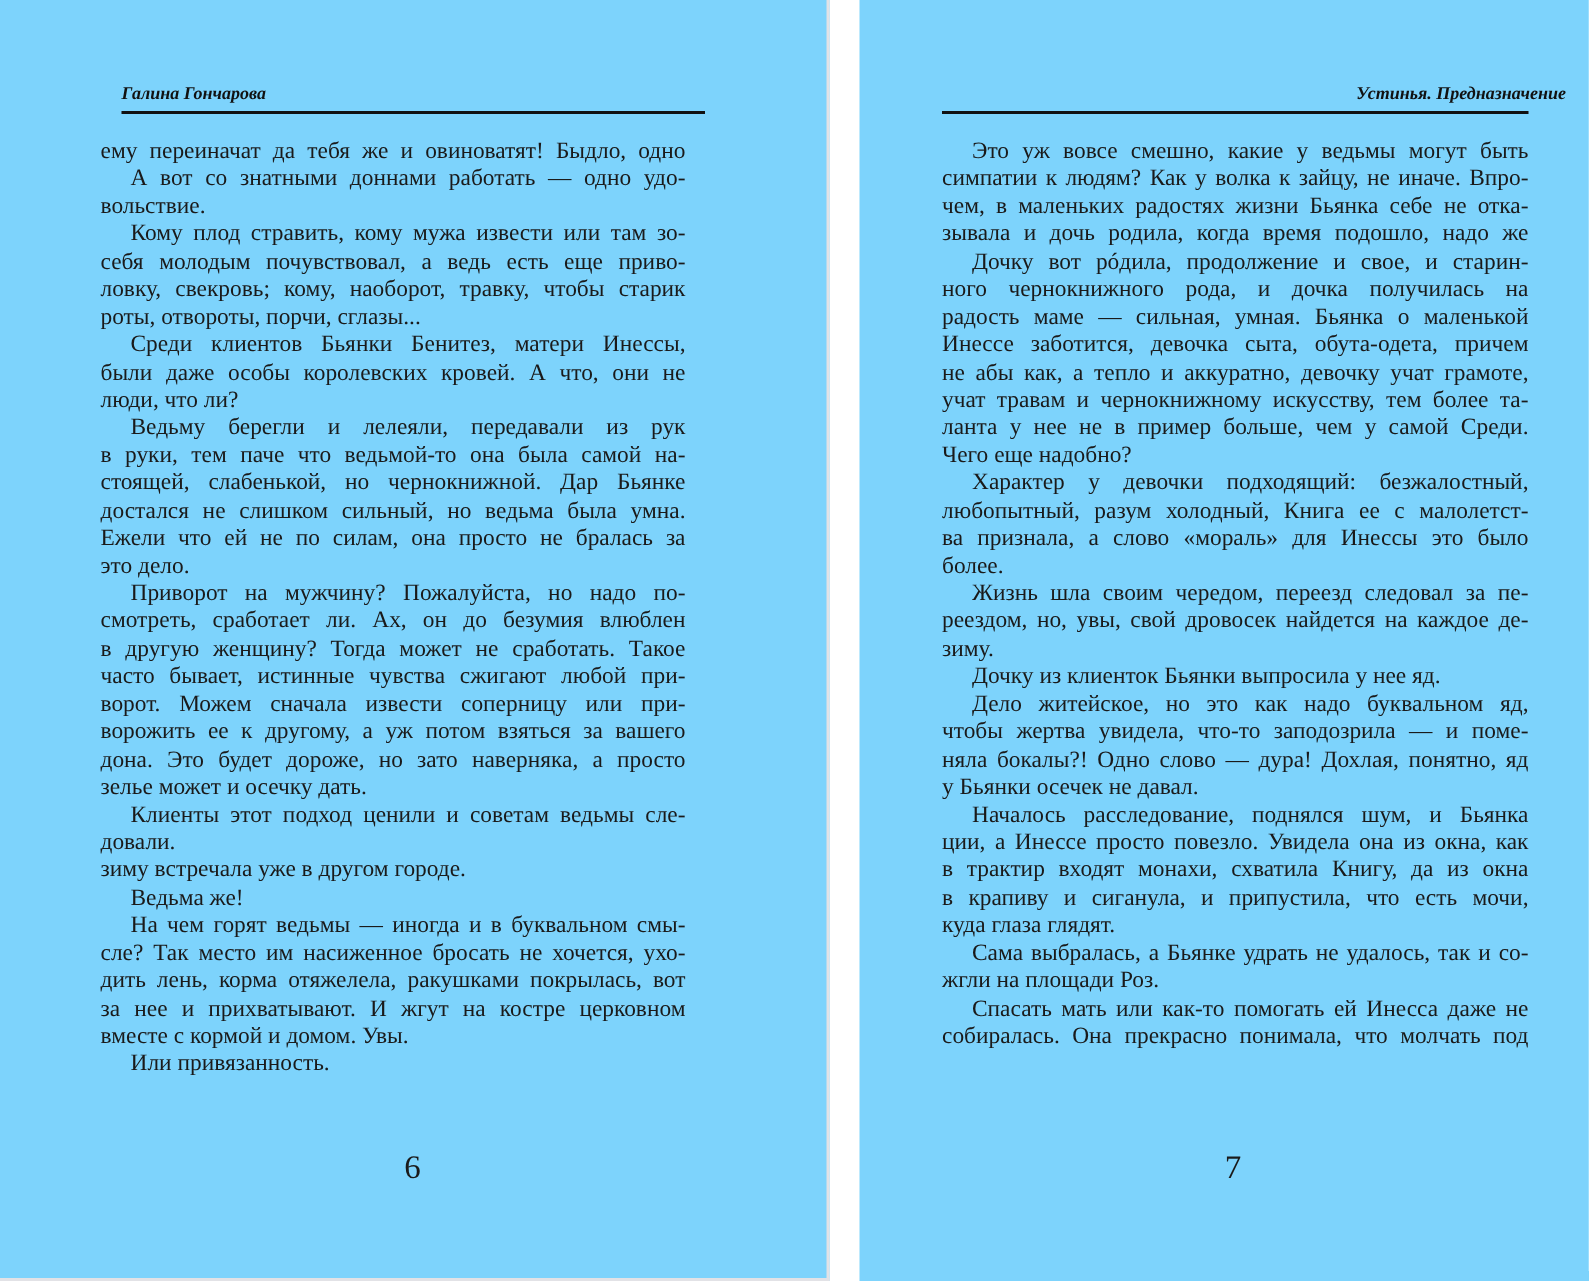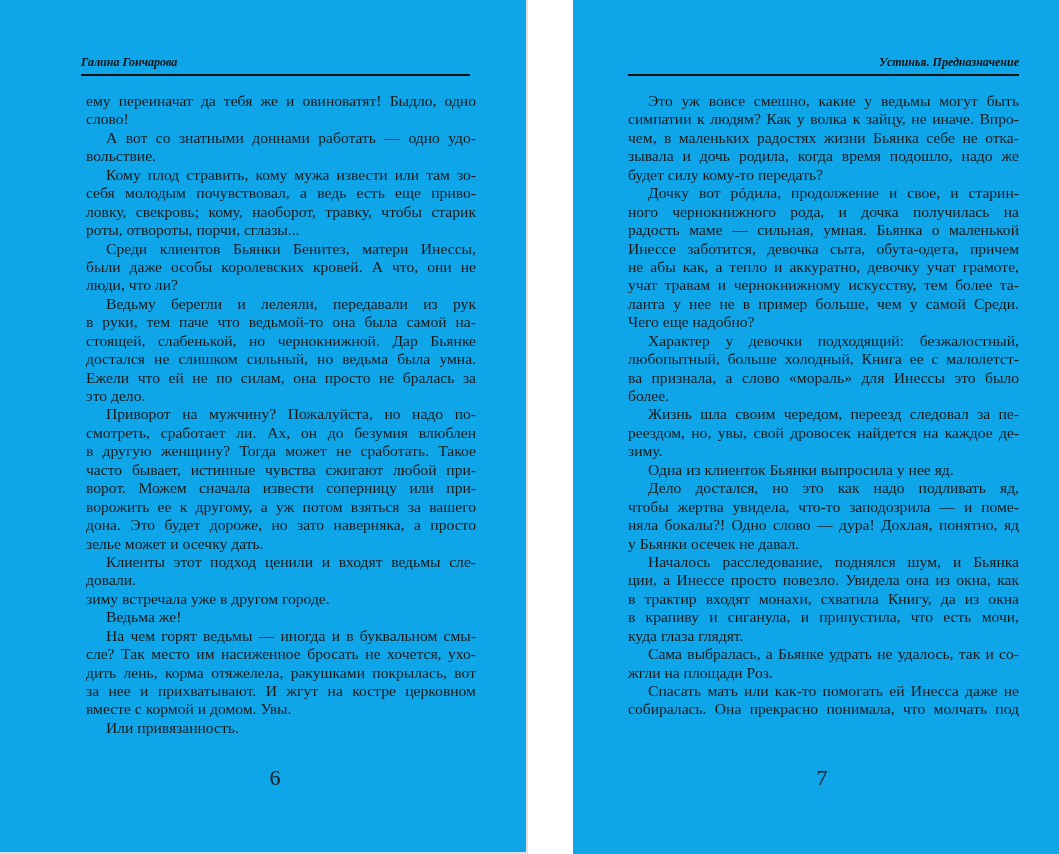--- a/index.html
+++ b/index.html
@@ -1,50 +1,49 @@
 <!DOCTYPE html>
 <html><head>
 <meta charset="utf-8">
 <style>
   html, body { margin: 0; padding: 0; }
   body {
     width: 1059px; height: 854px; background: #ffffff; position: relative; overflow: hidden;
     font-family: "Liberation Serif", "DejaVu Serif", serif; color: #1a1a1a;
   }
-  .page { position: absolute; top: 0; height: 854px; background: #0ea5e9; }
+  .page { position: absolute; top: 0; height: 854px; background: #7dd3fc; padding-left: 25px; }
   .page-left { left: 0; width: 526px; height: 852px; border-right: 2px solid #e2e2e6; border-bottom: 2px solid #e2e2e6; }
   .page-right { left: 528px; width: 531px; margin-left: 45px; }
   .running-head {
     position: absolute; top: 55px; font-style: italic; font-weight: bold;
     font-size: 12px; line-height: 14px; color: #111;
   }
   .left-head { left: 81px; }
   .right-head { right: 85px; text-align: right; }
   .head-rule { position: absolute; top: 74px; height: 1.5px; background: #111; }
   .left-rule { left: 81px; width: 389px; }
   .right-rule { left: 55px; width: 391px; }
   .text-block { position: absolute; top: 92px; font-size: 15.6px; line-height: 18.45px; }
-  .left-text { left: 86px; width: 390px; }
+  .left-text { left: 67px; width: 390px; }
   .right-text { left: 55px; width: 391px; }
   .line { display: block; white-space: nowrap; text-align: justify; text-align-last: justify; height: 18.45px; overflow: visible; }
   .line.last { text-align-last: left; }
   .line.indent { padding-left: 20px; }
   .folio { position: absolute; top: 766px; font-size: 22px; line-height: 24px; width: 60px; text-align: center; }
   .left-folio { left: 245px; }
   .right-folio { left: 219px; }
 </style>
 </head>
 <body>
 
 <div class="page page-left">
   <div class="running-head left-head">Галина Гончарова</div>
   <div class="head-rule left-rule"></div>
   <div class="text-block left-text" id="left-text">
       <span class="line">ему переиначат да тебя же и овиноватят! Быдло, одно</span>
-      <span class="line last">слово!</span>
       <span class="line indent">А вот со знатными доннами работать — одно удо-</span>
       <span class="line last">вольствие.</span>
       <span class="line indent">Кому плод стравить, кому мужа извести или там зо-</span>
       <span class="line">себя молодым почувствовал, а ведь есть еще приво-</span>
       <span class="line">ловку, свекровь; кому, наоборот, травку, чтобы старик</span>
       <span class="line last">роты, отвороты, порчи, сглазы...</span>
       <span class="line indent">Среди клиентов Бьянки Бенитез, матери Инессы,</span>
       <span class="line">были даже особы королевских кровей. А что, они не</span>
       <span class="line last">люди, что ли?</span>
       <span class="line indent">Ведьму берегли и лелеяли, передавали из рук</span>
@@ -54,21 +53,21 @@
       <span class="line">Ежели что ей не по силам, она просто не бралась за</span>
       <span class="line last">это дело.</span>
       <span class="line indent">Приворот на мужчину? Пожалуйста, но надо по-</span>
       <span class="line">смотреть, сработает ли. Ах, он до безумия влюблен</span>
       <span class="line">в другую женщину? Тогда может не сработать. Такое</span>
       <span class="line">часто бывает, истинные чувства сжигают любой при-</span>
       <span class="line">ворот. Можем сначала извести соперницу или при-</span>
       <span class="line">ворожить ее к другому, а уж потом взяться за вашего</span>
       <span class="line">дона. Это будет дороже, но зато наверняка, а просто</span>
       <span class="line last">зелье может и осечку дать.</span>
-      <span class="line indent">Клиенты этот подход ценили и входят ведьмы сле-</span>
+      <span class="line indent">Клиенты этот подход ценили и советам ведьмы сле-</span>
       <span class="line last">довали.</span>
       <span class="line last">зиму встречала уже в другом городе.</span>
       <span class="line indent last">Ведьма же!</span>
       <span class="line indent">На чем горят ведьмы — иногда и в буквальном смы-</span>
       <span class="line">сле? Так место им насиженное бросать не хочется, ухо-</span>
       <span class="line">дить лень, корма отяжелела, ракушками покрылась, вот</span>
       <span class="line">за нее и прихватывают. И жгут на костре церковном</span>
       <span class="line last">вместе с кормой и домом. Увы.</span>
       <span class="line indent last">Или привязанность.</span>
     </div>
@@ -76,38 +75,37 @@
 </div>
 
 <div class="page page-right">
   <div class="running-head right-head">Устинья. Предназначение</div>
   <div class="head-rule right-rule"></div>
   <div class="text-block right-text" id="right-text">
       <span class="line indent">Это уж вовсе смешно, какие у ведьмы могут быть</span>
       <span class="line">симпатии к людям? Как у волка к зайцу, не иначе. Впро-</span>
       <span class="line">чем, в маленьких радостях жизни Бьянка себе не отка-</span>
       <span class="line">зывала и дочь родила, когда время подошло, надо же</span>
-      <span class="line last">будет силу кому-то передать?</span>
       <span class="line indent">Дочку вот рóдила, продолжение и свое, и старин-</span>
       <span class="line">ного чернокнижного рода, и дочка получилась на</span>
       <span class="line">радость маме — сильная, умная. Бьянка о маленькой</span>
       <span class="line">Инессе заботится, девочка сыта, обута-одета, причем</span>
       <span class="line">не абы как, а тепло и аккуратно, девочку учат грамоте,</span>
       <span class="line">учат травам и чернокнижному искусству, тем более та-</span>
       <span class="line">ланта у нее не в пример больше, чем у самой Среди.</span>
       <span class="line last">Чего еще надобно?</span>
       <span class="line indent">Характер у девочки подходящий: безжалостный,</span>
-      <span class="line">любопытный, больше холодный, Книга ее с малолетст-</span>
+      <span class="line">любопытный, разум холодный, Книга ее с малолетст-</span>
       <span class="line">ва признала, а слово «мораль» для Инессы это было</span>
       <span class="line last">более.</span>
       <span class="line indent">Жизнь шла своим чередом, переезд следовал за пе-</span>
       <span class="line">реездом, но, увы, свой дровосек найдется на каждое де-</span>
       <span class="line last">зиму.</span>
-      <span class="line indent last">Одна из клиенток Бьянки выпросила у нее яд.</span>
-      <span class="line indent">Дело достался, но это как надо подливать яд,</span>
+      <span class="line indent last">Дочку из клиенток Бьянки выпросила у нее яд.</span>
+      <span class="line indent">Дело житейское, но это как надо буквальном яд,</span>
       <span class="line">чтобы жертва увидела, что-то заподозрила — и поме-</span>
       <span class="line">няла бокалы?! Одно слово — дура! Дохлая, понятно, яд</span>
       <span class="line last">у Бьянки осечек не давал.</span>
       <span class="line indent">Началось расследование, поднялся шум, и Бьянка</span>
       <span class="line">ции, а Инессе просто повезло. Увидела она из окна, как</span>
       <span class="line">в трактир входят монахи, схватила Книгу, да из окна</span>
       <span class="line">в крапиву и сиганула, и припустила, что есть мочи,</span>
       <span class="line last">куда глаза глядят.</span>
       <span class="line indent">Сама выбралась, а Бьянке удрать не удалось, так и со-</span>
       <span class="line last">жгли на площади Роз.</span>

